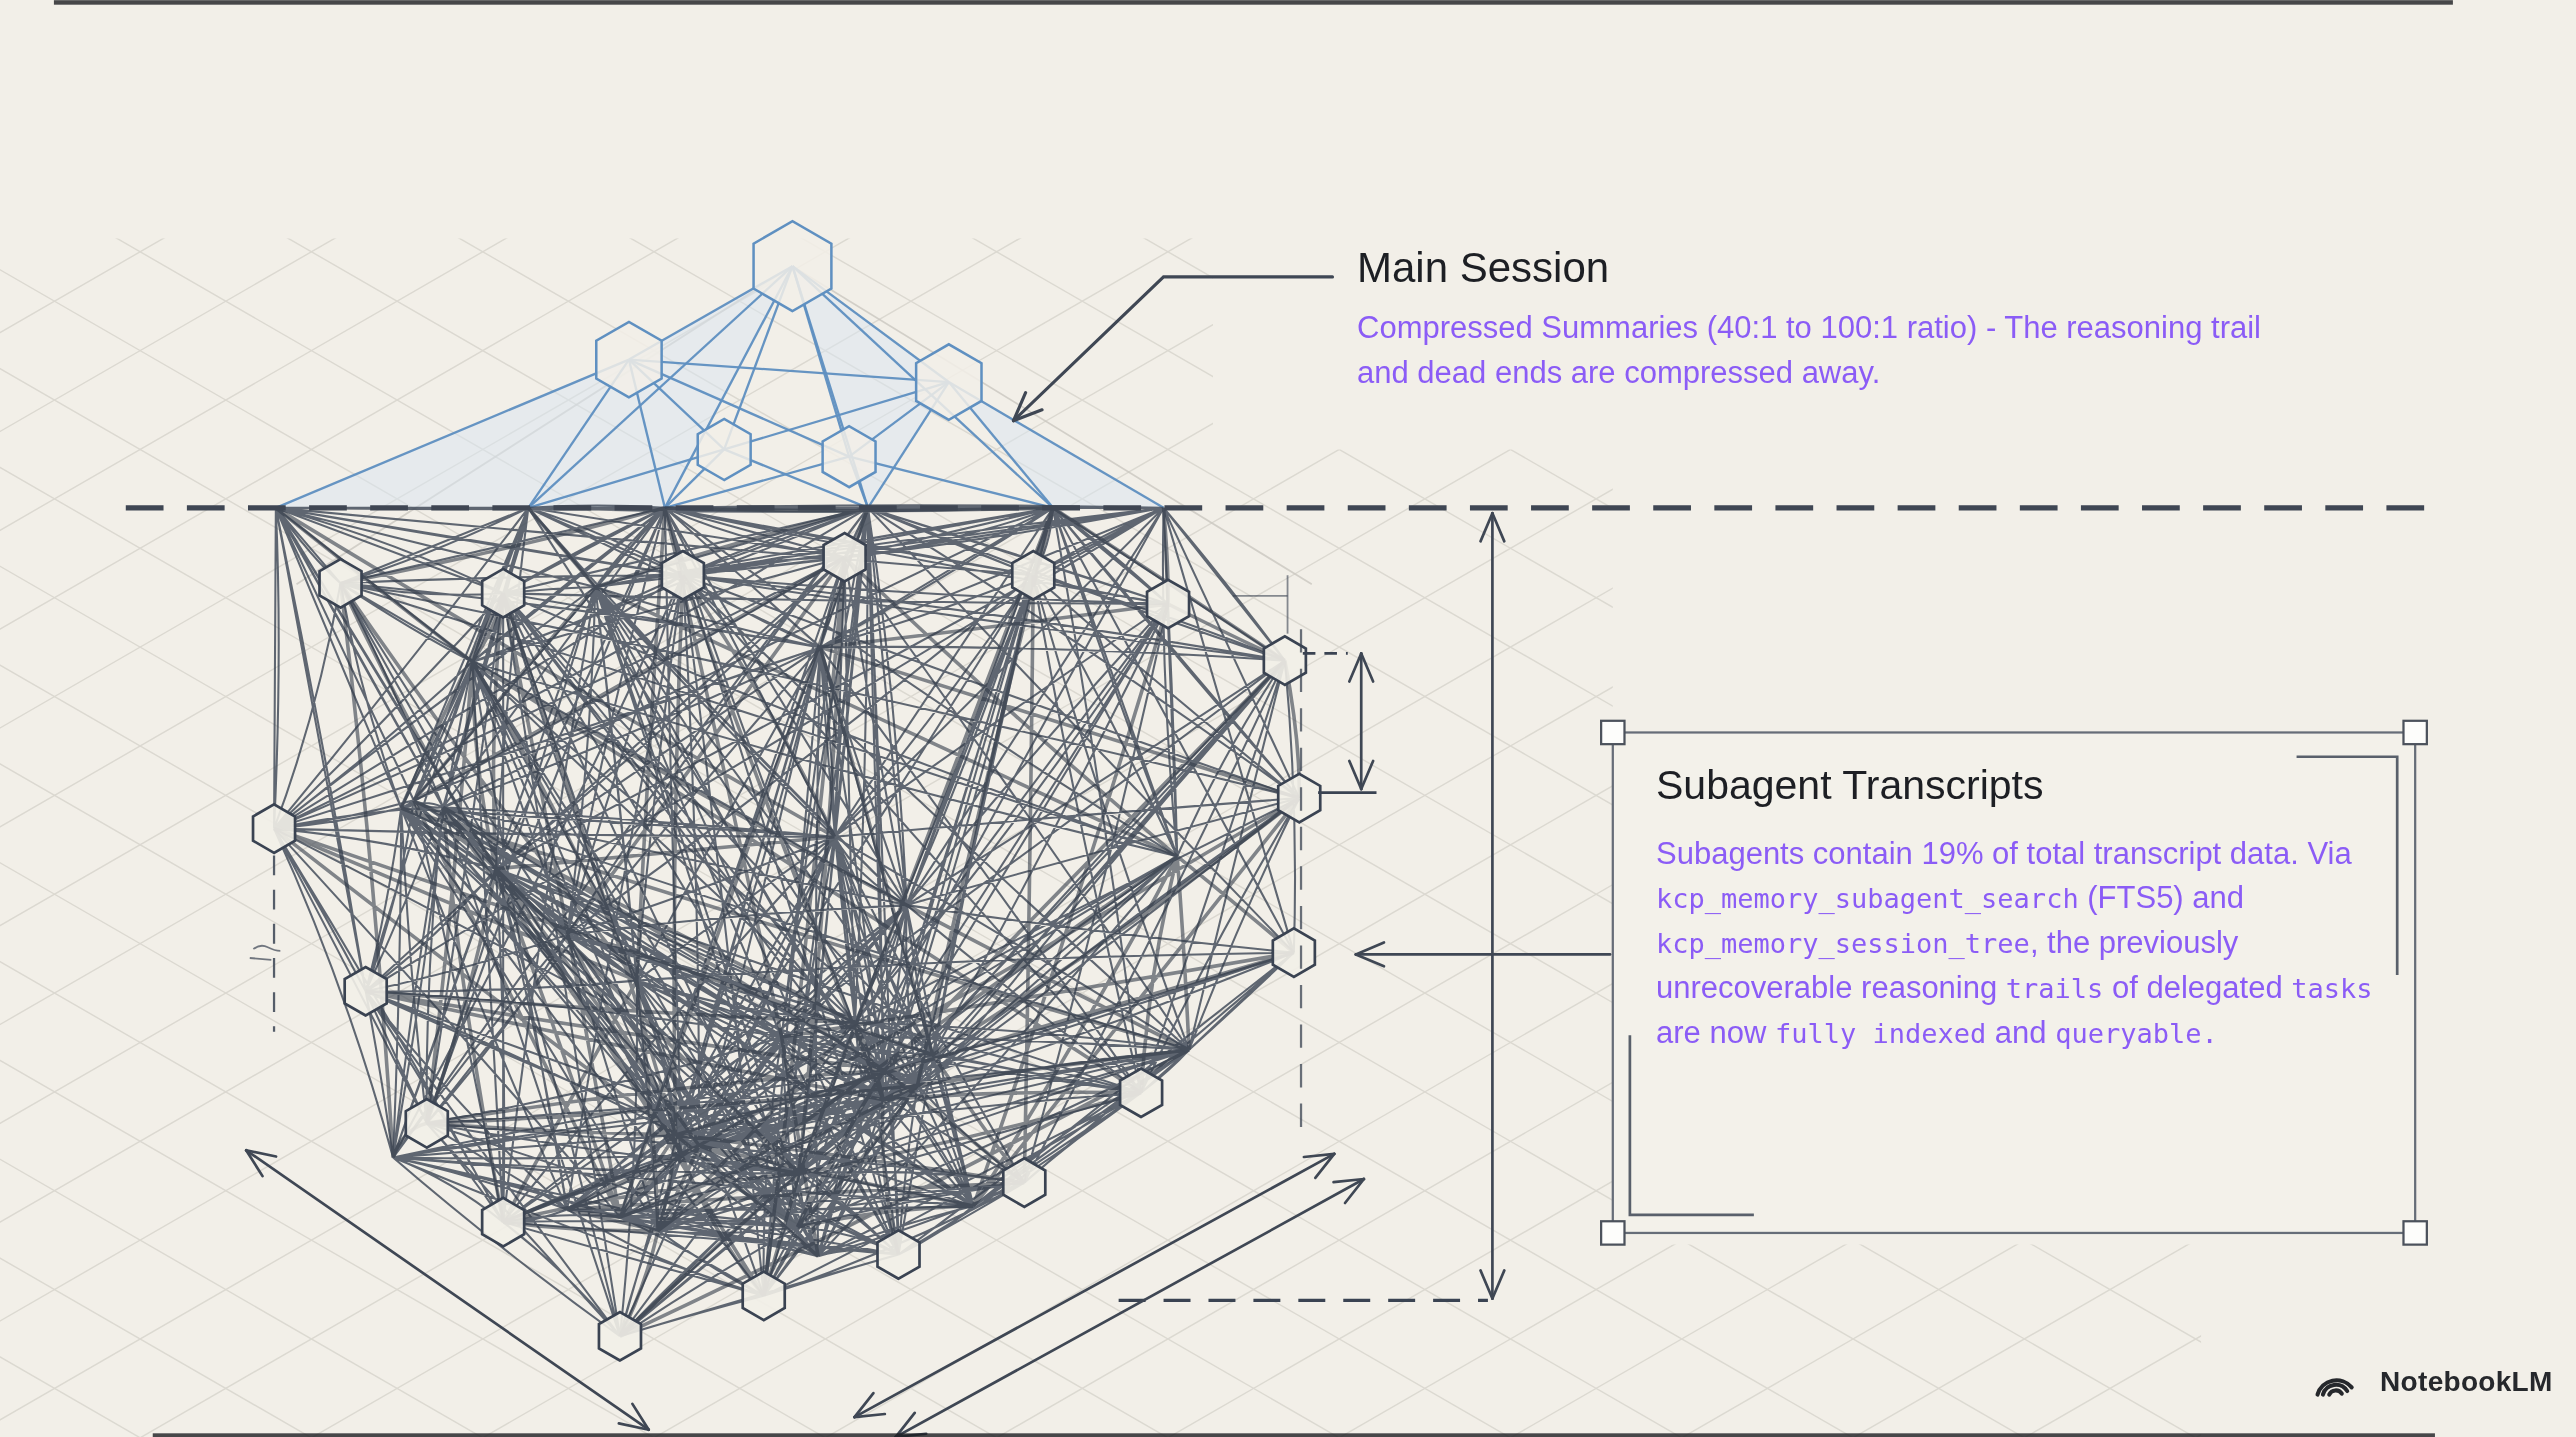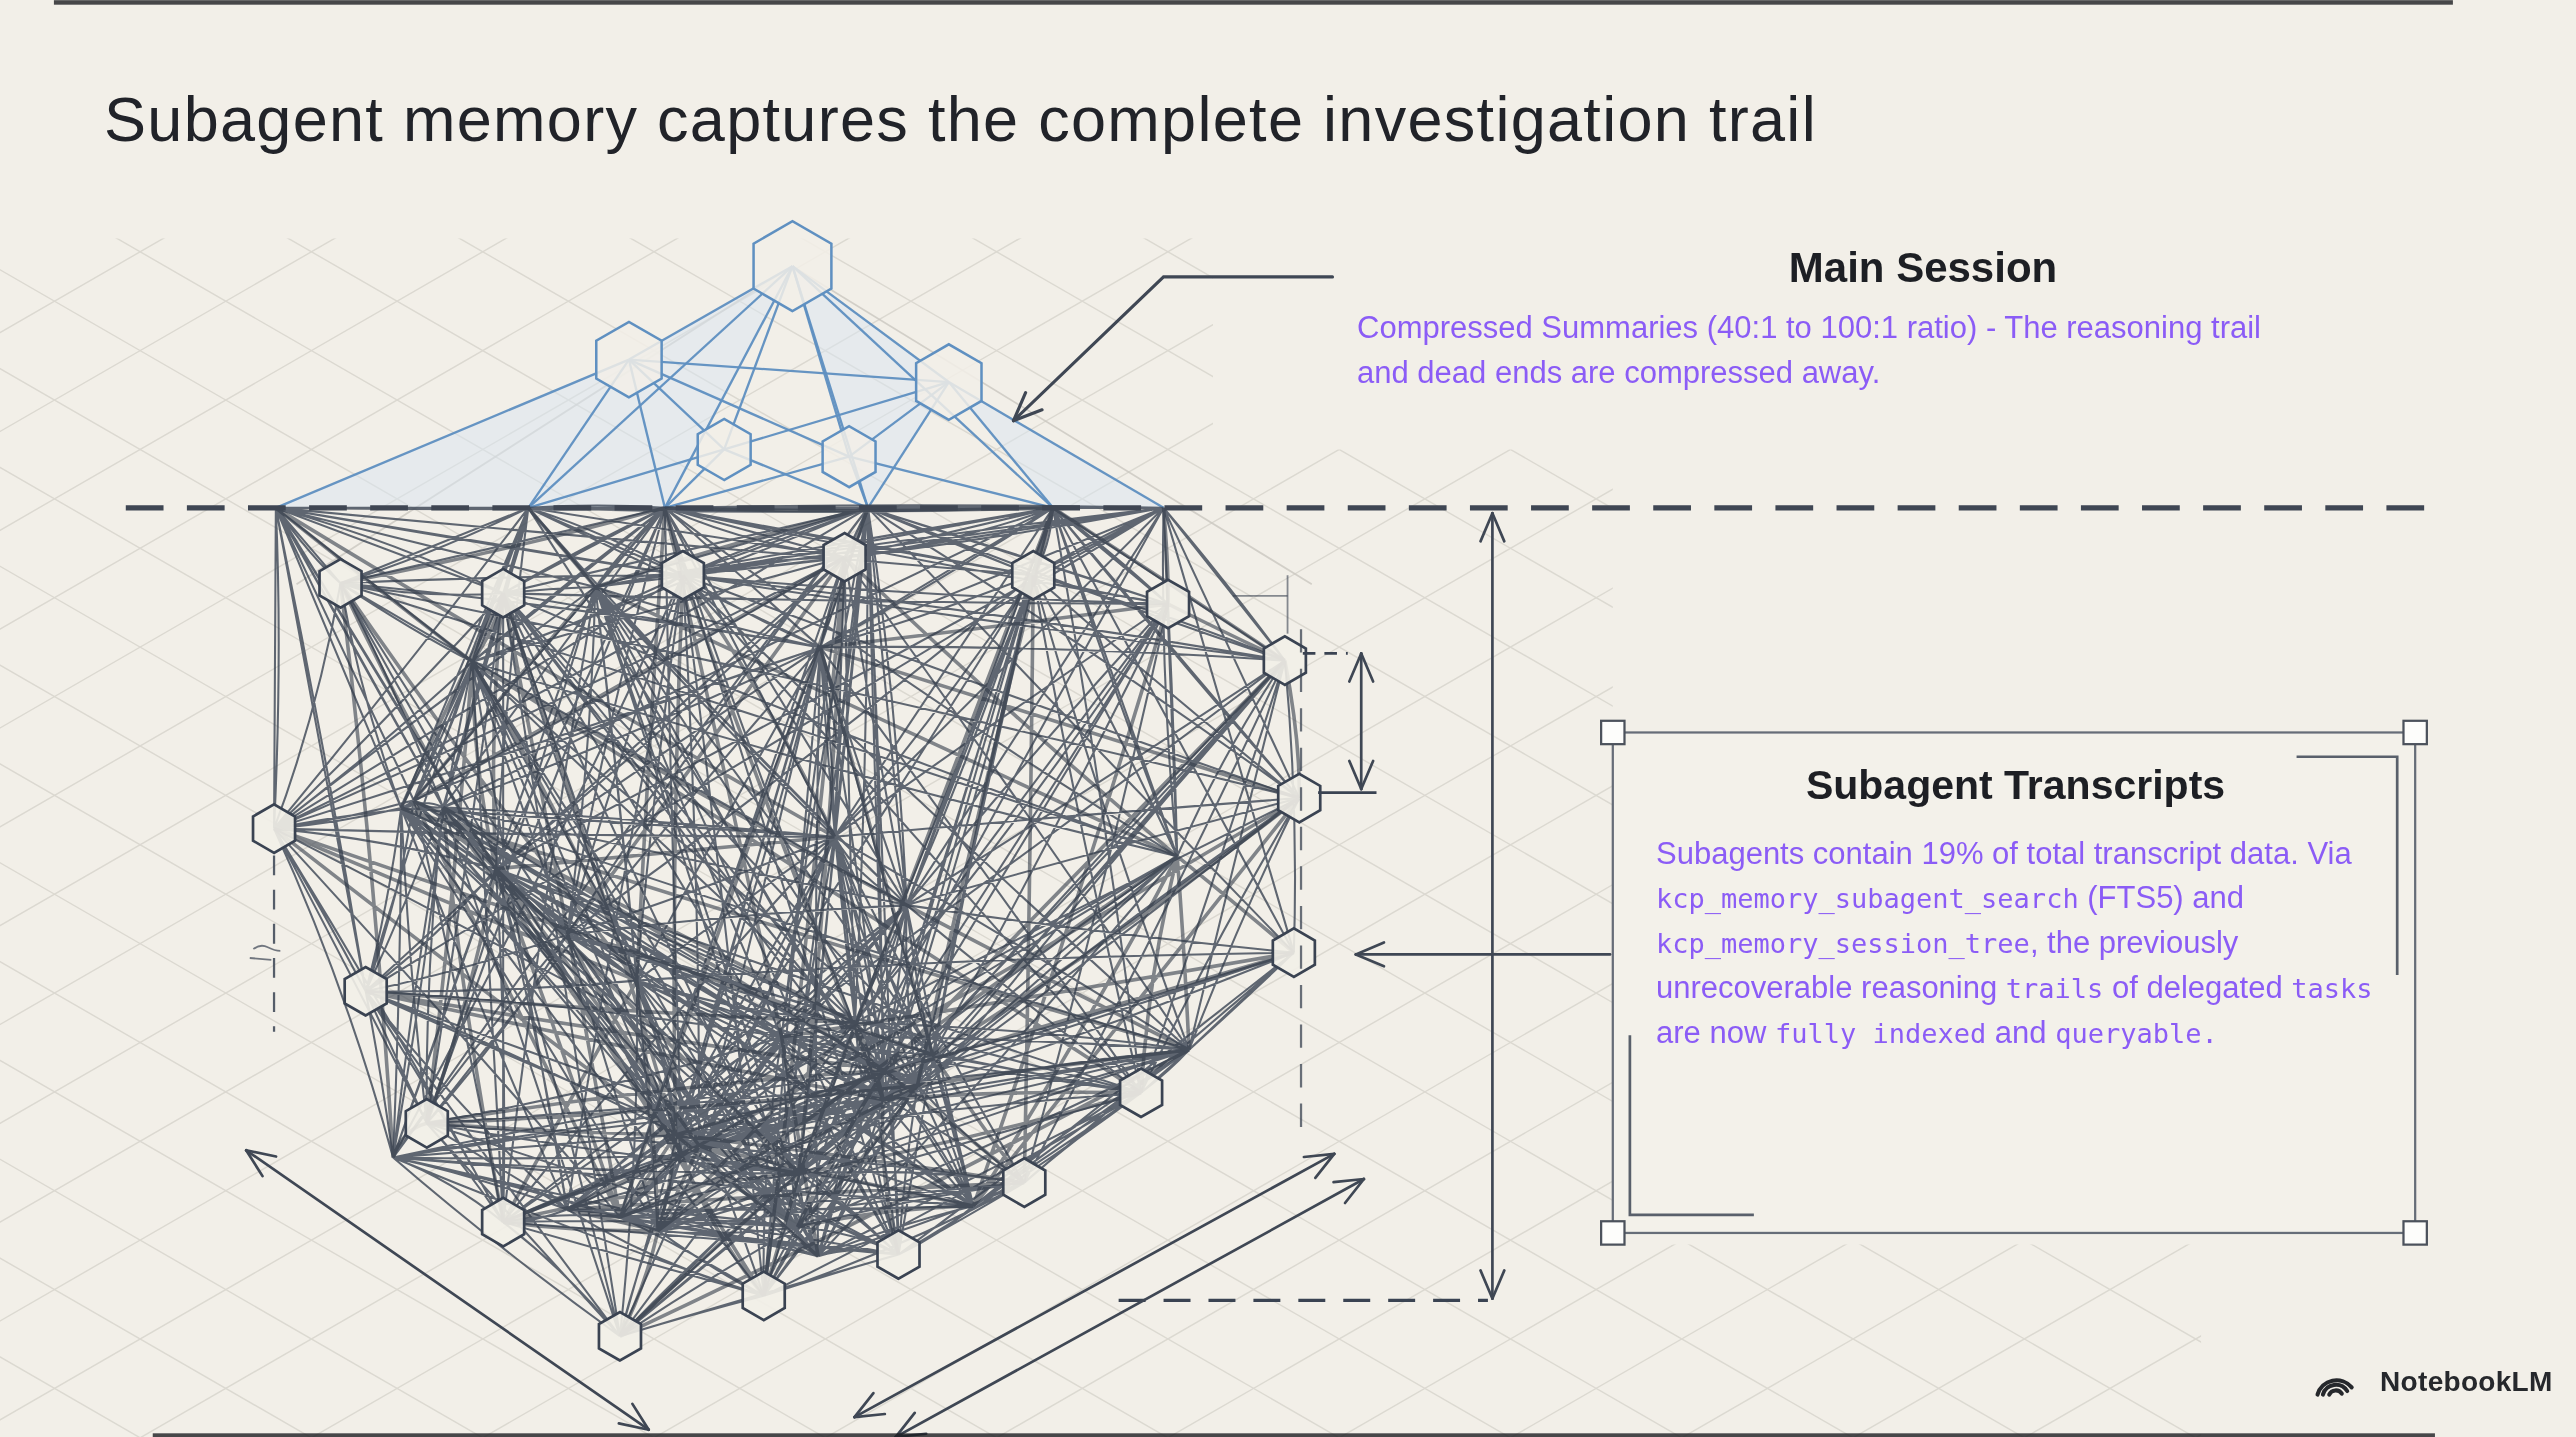--- a/index.html
+++ b/index.html
@@ -1,21 +1,21 @@
 <!DOCTYPE html>
 <html style="font-size:14.4px"><head>
 <meta charset="utf-8">
 <style>
   html,body{margin:0;padding:0;background:#f2efe8;}
   #stage{position:relative;width:2576px;height:1438px;overflow:hidden;
          font-family:"Liberation Sans",sans-serif;color:#22242a;background:#f2efe8;}
   #figure-svg{position:absolute;left:0;top:0;}
   .title{position:absolute;left:104px;top:83px;font-size:63px;font-weight:500;
          letter-spacing:1.3px;color:#212329;white-space:nowrap;}
-  .annot-heading{font-size:42px;font-weight:700;color:#1d1f24;margin:0 0 12.6px 0;text-align:center;}
+  .annot-heading{font-size:42px;font-weight:400;color:#1d1f24;margin:0 0 12.6px 0;}
   .annot-body{font-size:31px;line-height:45px;color:#8b5cf6;}
   .main-session{position:absolute;left:1357px;top:244px;width:1132px;}
   .main-session .annot-body{width:907px;}
   .box-text{position:absolute;left:1656px;top:762px;width:719px;}
   .box-text .annot-heading{font-size:41px;margin-bottom:23.4px;}
   .box-text .annot-body{font-size:31px;line-height:44px;}
   .mono{font-family:"DejaVu Sans Mono",monospace;font-size:27px;white-space:nowrap;}
   .watermark{position:absolute;right:23.4px;top:1364px;display:flex;align-items:center;gap:9px;}
   .watermark .brand{font-size:28px;font-weight:600;color:#26282c;letter-spacing:0.3px;margin-left:12px;}
 </style>
@@ -223,21 +223,20 @@
         <path d="M1814 1152 L1814 1352 L1952 1352" fill="none" stroke="#59606b" stroke-width="3"></path>
         <rect x="1782" y="802" width="26" height="26" fill="#fdfdfb" stroke="#4c525c" stroke-width="2.5"></rect>
         <rect x="2675" y="802" width="26" height="26" fill="#fdfdfb" stroke="#4c525c" stroke-width="2.5"></rect>
         <rect x="1782" y="1359" width="26" height="26" fill="#fdfdfb" stroke="#4c525c" stroke-width="2.5"></rect>
         <rect x="2675" y="1359" width="26" height="26" fill="#fdfdfb" stroke="#4c525c" stroke-width="2.5"></rect>
       </g>
       <rect x="60" y="0" width="2670" height="5" fill="#1c1d20" opacity="0.8"></rect>
       <rect x="170" y="1595" width="2540" height="5" fill="#1c1d20" opacity="0.8"></rect>
     </svg>
 
-  <div class="title">Subagent memory captures the complete investigation trail</div>
 
   <div class="main-session">
     <div class="annot-heading">Main Session</div>
     <div class="annot-body">Compressed Summaries (40:1 to 100:1 ratio) - The reasoning trail and dead ends are compressed away.</div>
   </div>
 
   <div class="box-text">
     <div class="annot-heading">Subagent Transcripts</div>
     <div class="annot-body" id="box-body"><span>Subagents contain 19% of total transcript data. Via </span><span class="mono">kcp_memory_subagent_search</span><span> (FTS5) and </span><span class="mono">kcp_memory_session_tree</span><span>, the previously unrecoverable reasoning </span><span class="mono">trails</span><span> of delegated </span><span class="mono">tasks</span><span> are now </span><span class="mono">fully indexed</span><span> and </span><span class="mono">queryable.</span></div>
   </div>

